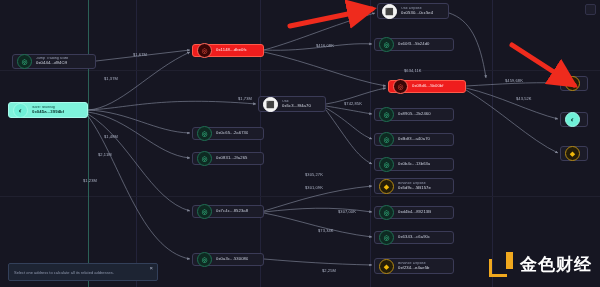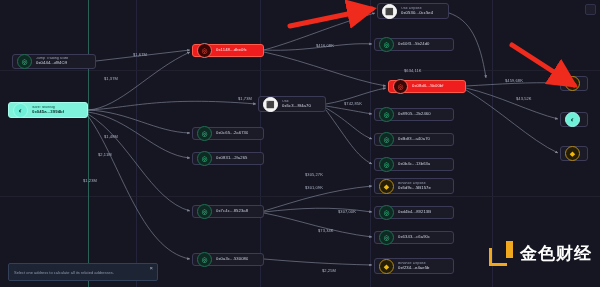--- a/index.html
+++ b/index.html
@@ -85,21 +85,21 @@
     flex:1;font-size:4px;color:#8e97ad;padding-left:5px;
     overflow:hidden;white-space:nowrap;
   }
   #toast .x{
     font-size:6px;color:#aab2c6;padding:0 4px;cursor:pointer;
     align-self:flex-start;line-height:8px;
   }
 
   
   #wm{
-    position:absolute;right:8px;bottom:21px;
+    position:absolute;right:8px;bottom:10px;
     display:flex;align-items:center;z-index:9;
   }
   #wm .mark{
     width:26px;height:26px;position:relative;margin-right:5px;
   }
   #wm .mark .sq{
     position:absolute;left:0;bottom:0;width:15px;height:15px;
     border:3px solid #f0a81e;border-top:none;border-right:none;
   }
   #wm .mark .bar{

